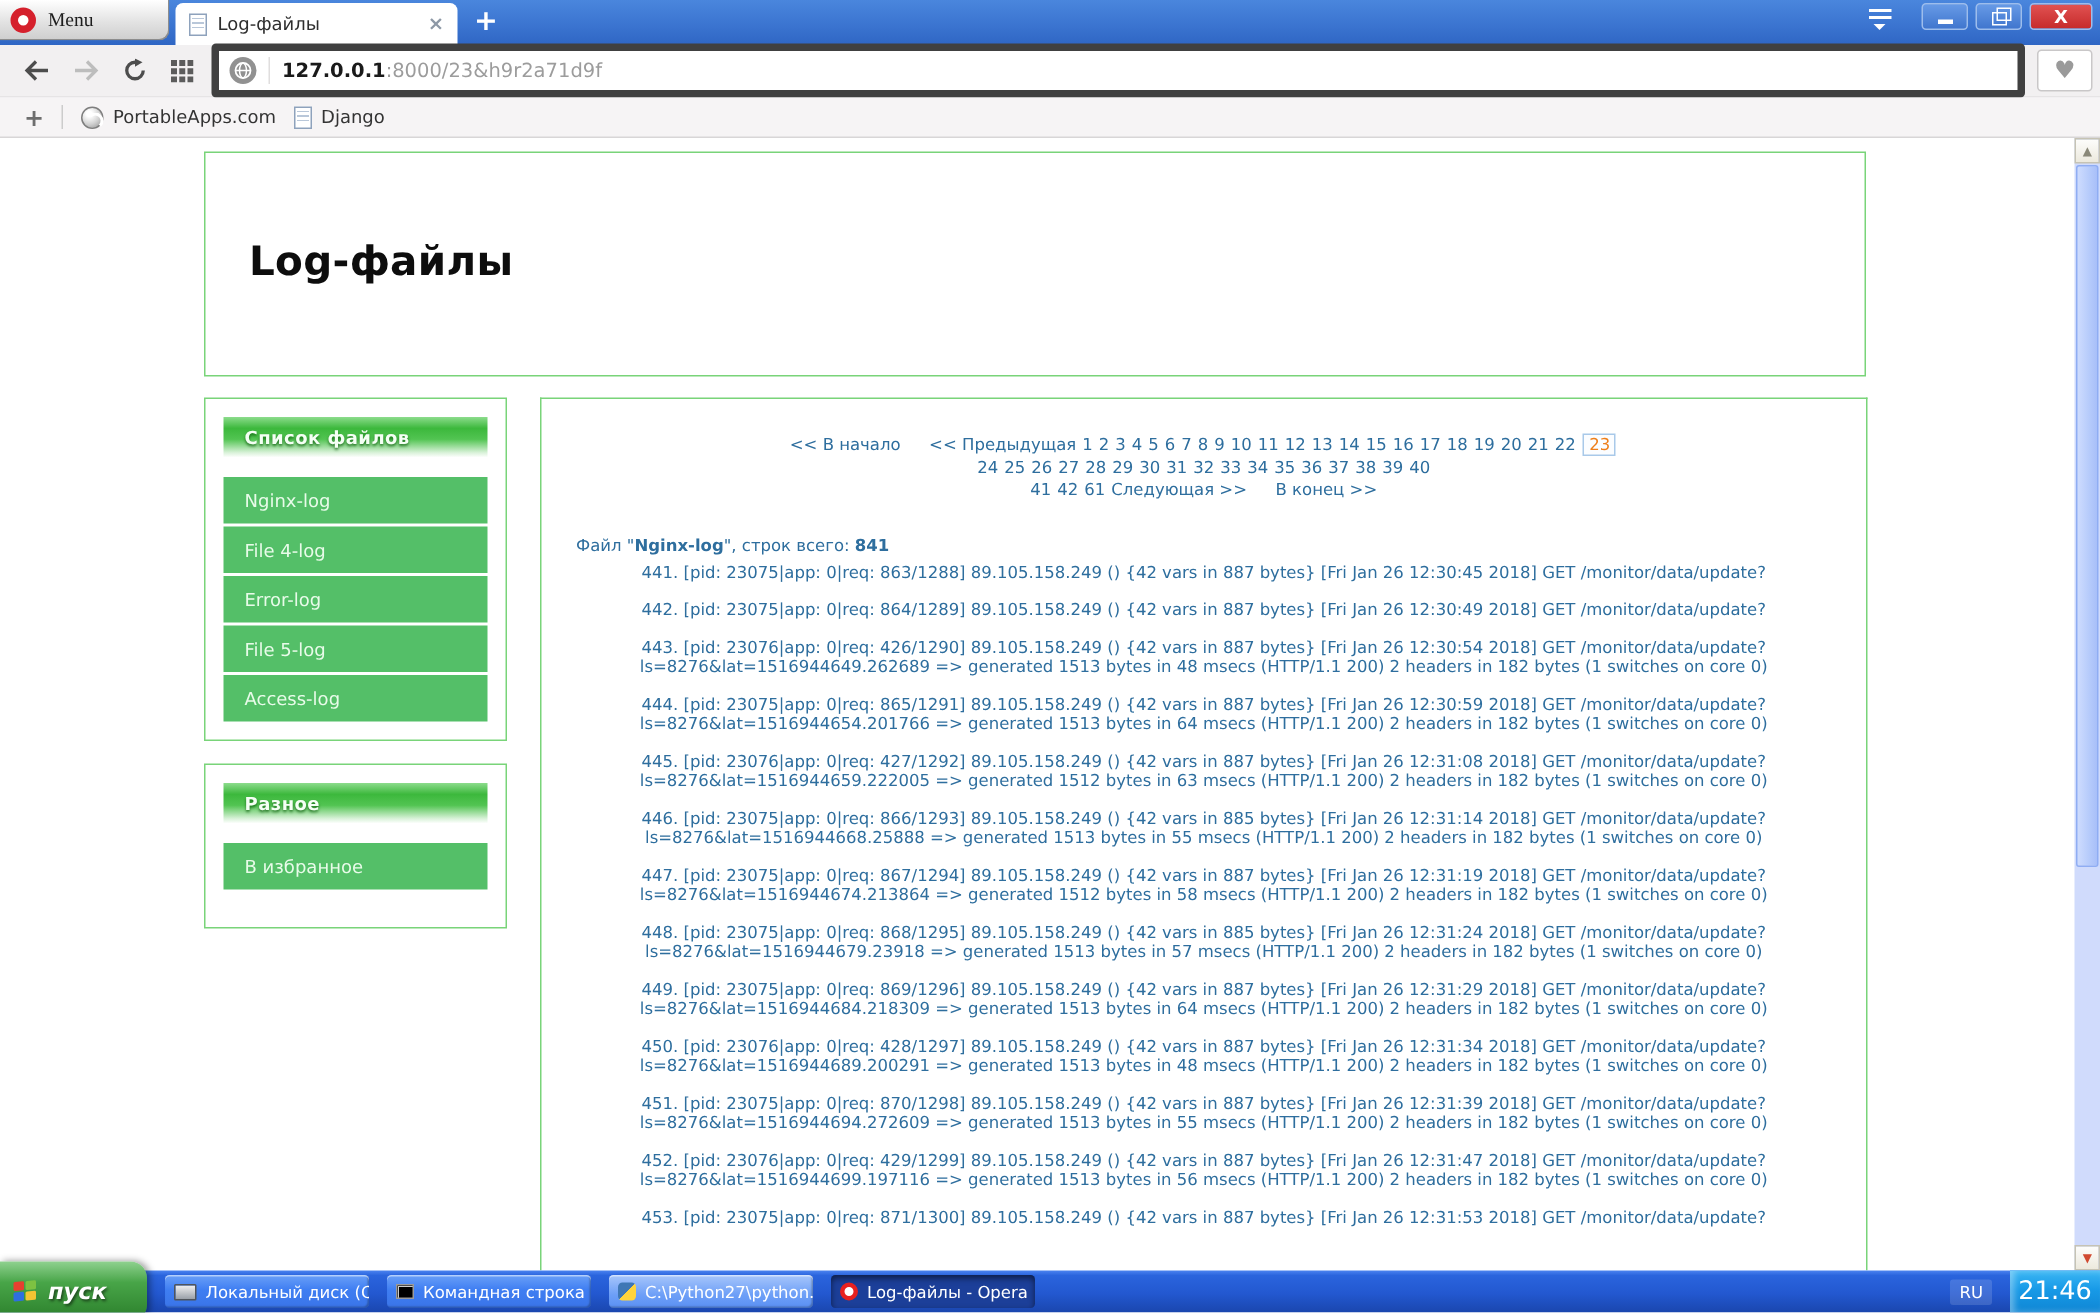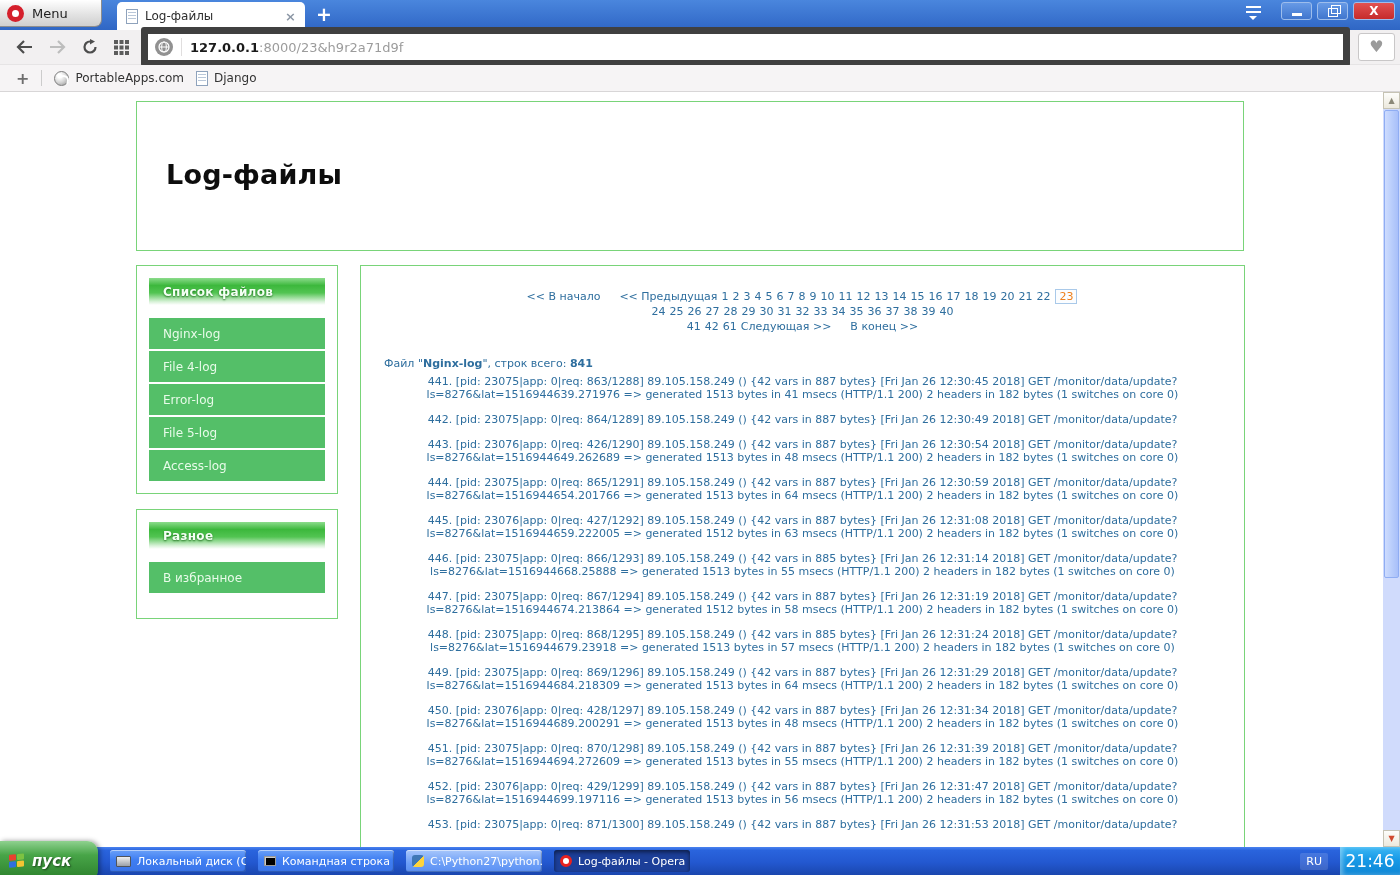--- a/index.html
+++ b/index.html
@@ -3,24 +3,24 @@
 <meta charset="utf-8">
 <style>
   html,body{margin:0;padding:0;}
   body{
     width:1400px;height:875px;position:relative;overflow:hidden;
     font-family:"DejaVu Sans", sans-serif;background:#fff;
   }
   
   .tabbar{position:absolute;top:0;left:0;right:0;height:30px;
     background:linear-gradient(180deg,#4a86dd 0%,#3a73cf 60%,#2f66c4 100%);}
-  .menu-btn{position:absolute;left:0;top:0;height:27px;width:102px;box-sizing:border-box;
+  .menu-btn{position:absolute;left:0;top:0;height:27px;width:113px;box-sizing:border-box;
     background:linear-gradient(180deg,#ffffff,#e3e3e3 55%,#cfcfcf);
     border:1px solid #8d8d8d;border-top:none;border-left:none;border-radius:0 0 7px 0;
-    display:flex;align-items:center;gap:8px;padding-left:7px;cursor:default;}
+    display:flex;align-items:center;gap:8px;padding-left:7px;cursor:default;font-family:Liberation Serif, serif;}
   .opera-o{width:17px;height:17px;border:5px solid #d5202c;border-radius:50%;box-sizing:border-box;background:#fff;}
   .menu-label{font-size:13px;color:#1d1d1d;}
   .tab{position:absolute;left:117px;top:2px;width:188px;height:28px;box-sizing:border-box;
     background:#fff;border-radius:5px 5px 0 0;display:flex;align-items:center;gap:7px;padding:0 9px;}
   .doc-icon{width:10px;height:13px;background:#fff;border:1px solid #8ea2bc;position:relative;flex:0 0 auto;}
   .doc-icon::before{content:"";position:absolute;left:1px;right:1px;top:2px;height:8px;
     background:repeating-linear-gradient(180deg,#b9c7d9 0 1px,transparent 1px 3px);}
   .tab-title{font-size:12px;color:#2e2e2e;flex:1;white-space:nowrap;overflow:hidden;}
   .tab-close{color:#8d98a6;font-size:13px;font-weight:bold;}
   .newtab{position:absolute;left:316px;top:3px;color:#fff;font-size:19px;font-weight:bold;}
@@ -33,21 +33,21 @@
   .wbtn.min,.wbtn.max{width:31px;background:linear-gradient(180deg,#679ae6,#4076ce);}
   .wbtn.close{width:42px;background:linear-gradient(180deg,#e15252,#c62b2b);}
   .min-glyph{width:10px;height:3px;background:#fff;margin-top:6px;}
   .max-glyph{width:8px;height:7px;border:1px solid #fff;position:relative;margin-top:2px;}
   .max-glyph::before{content:"";position:absolute;left:2px;top:-4px;width:8px;height:7px;border:1px solid #fff;background:transparent;}
   .x-glyph{color:#fff;font-size:12px;font-weight:bold;line-height:1;}
   
   .toolbar{position:absolute;top:30px;left:0;right:0;height:34px;background:#f2f0f1;
     display:flex;align-items:center;border-bottom:1px solid #e6e4e5;}
   .nav-ic{margin-left:16px;flex:0 0 auto;display:flex;align-items:center;}
-  .addressfield{flex:1;height:26px;margin:0 8px 0 12px;background:#fff;border:7px solid #404040;
+  .addressfield{flex:1;height:26px;margin:0 8px 0 12px;background:#fff;border:5px solid #404040;
     border-radius:3px;display:flex;align-items:center;gap:8px;padding:0 7px;}
   .site-badge{width:18px;height:18px;border-radius:50%;background:#919191;display:flex;align-items:center;justify-content:center;flex:0 0 auto;}
   .badge-sep{width:1px;height:18px;background:#e0dede;}
   .url{font-size:13px;white-space:nowrap;}
   .url b{color:#1a1a1a;}
   .url span{color:#9c9c9c;}
   .heart-box{width:37px;height:28px;border:1px solid #c9c7c8;border-radius:3px;background:#fff;
     display:flex;align-items:center;justify-content:center;margin-right:5px;box-sizing:border-box;}
   .heart{color:#9a9a9a;font-size:16px;line-height:1;}
   
@@ -242,21 +242,20 @@
 
   <div class="main-box greenbox">
     <div class="pagination">
       <div><a>&lt;&lt; В начало</a><span class="pg-gap"></span><a>&lt;&lt; Предыдущая</a><a>1</a><a>2</a><a>3</a><a>4</a><a>5</a><a>6</a><a>7</a><a>8</a><a>9</a><a>10</a><a>11</a><a>12</a><a>13</a><a>14</a><a>15</a><a>16</a><a>17</a><a>18</a><a>19</a><a>20</a><a>21</a><a>22</a><span class="current-page">23</span><a>24</a><a>25</a><a>26</a><a>27</a><a>28</a><a>29</a><a>30</a><a>31</a><a>32</a><a>33</a><a>34</a><a>35</a><a>36</a><a>37</a><a>38</a><a>39</a><a>40</a></div>
       <div><a>41</a><a>42</a><a>61</a><a>Следующая &gt;&gt;</a><span class="pg-gap"></span><a>В конец &gt;&gt;</a></div>
     </div>
     <div class="fileinfo"><span>Файл "</span><b>Nginx-log</b><span>", строк всего: </span><b>841</b></div>
     <div class="entries">
         <div class="entry">
           <div>441. [pid: 23075|app: 0|req: 863/1288] 89.105.158.249 () {42 vars in 887 bytes} [Fri Jan 26 12:30:45 2018] GET /monitor/data/update?</div>
-          <div>ls=8276&amp;lat=1516944639.271976 =&gt; generated 1513 bytes in 41 msecs (HTTP/1.1 200) 2 headers in 182 bytes (1 switches on core 0)</div>
         </div>
         <div class="entry">
           <div>442. [pid: 23075|app: 0|req: 864/1289] 89.105.158.249 () {42 vars in 887 bytes} [Fri Jan 26 12:30:49 2018] GET /monitor/data/update?</div>
         </div>
         <div class="entry">
           <div>443. [pid: 23076|app: 0|req: 426/1290] 89.105.158.249 () {42 vars in 887 bytes} [Fri Jan 26 12:30:54 2018] GET /monitor/data/update?</div>
           <div>ls=8276&amp;lat=1516944649.262689 =&gt; generated 1513 bytes in 48 msecs (HTTP/1.1 200) 2 headers in 182 bytes (1 switches on core 0)</div>
         </div>
         <div class="entry">
           <div>444. [pid: 23075|app: 0|req: 865/1291] 89.105.158.249 () {42 vars in 887 bytes} [Fri Jan 26 12:30:59 2018] GET /monitor/data/update?</div>

